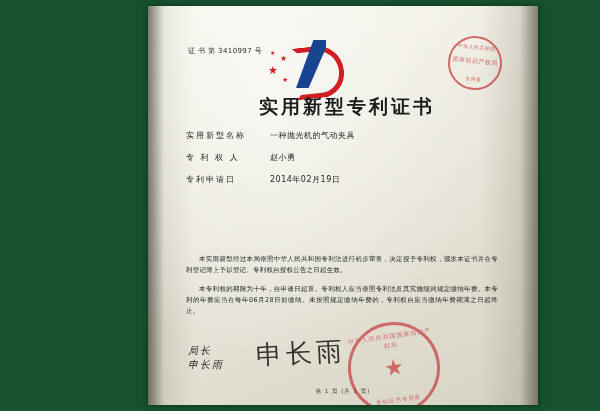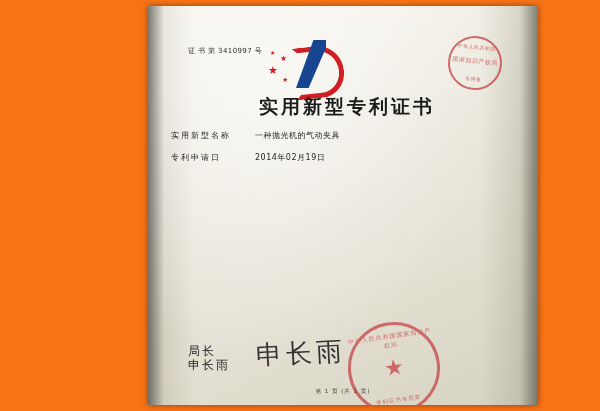--- a/index.html
+++ b/index.html
@@ -2,21 +2,21 @@
 <html><head>
 <meta charset="utf-8">
 <style>
   html,body{margin:0;padding:0;background:#6b6b67;}
   body{
     width:600px;height:411px;overflow:hidden;
     font-family:"DejaVu Sans","Liberation Sans",sans-serif;
   }
   #page{
     position:relative;width:600px;height:411px;
-    background:#f97316;
+    background:#14532d;
   }
   
   .sheet{
     position:absolute;left:148px;top:6px;width:390px;height:399px;
     background:linear-gradient(115deg,#f2efe2 0%,#efece0 40%,#e9e6d8 70%,#e2dfd0 100%);
     box-shadow:0 0 6px rgba(0,0,0,.45);
     overflow:hidden;
   }
   
   .sheet:before{
@@ -68,38 +68,38 @@
   .logo .s2{left:14px;top:14px;font-size:8px;}
   .logo .s3{left:16px;top:36px;font-size:7px;}
   .logo .s4{left:4px;top:8px;font-size:6px;}
 
   .title{
     position:absolute;left:8px;right:0;top:88px;text-align:center;
     font-family:"DejaVu Sans","Liberation Sans",sans-serif;
     font-size:19px;font-weight:bold;color:#1b1b1b;letter-spacing:3px;
   }
 
-  .fields{position:absolute;left:23px;top:124px;width:300px;}
+  .fields{position:absolute;left:38px;top:124px;width:300px;}
   .field{
     display:block;font-size:8px;color:#1f1f1f;margin-bottom:11px;
     letter-spacing:.5px;white-space:nowrap;
   }
   .field .k{display:inline-block;min-width:84px;letter-spacing:2px;}
   .field .v{display:inline-block;}
 
   .body-text{
     position:absolute;left:38px;top:248px;width:312px;
     font-size:6.5px;line-height:11px;color:#232323;text-align:justify;
     letter-spacing:.2px;
   }
   .body-text p{margin:0 0 8px 0;text-indent:13px;}
 
   .sign-block{
-    position:absolute;left:40px;top:338px;font-size:12px;color:#1f1f1f;
-    letter-spacing:2px;line-height:14px;
+    position:absolute;left:40px;top:338px;font-size:10px;color:#1f1f1f;
+    letter-spacing:2px;line-height:14px;font-style:italic;
   }
   .hand-sign{
     position:absolute;left:108px;top:330px;
     font-family:"DejaVu Serif","Liberation Serif",serif;
     font-size:26px;color:#1a1a1a;letter-spacing:4px;
     transform:rotate(-3deg);opacity:.88;
   }
 
   
   .seal{
@@ -160,25 +160,30 @@
       <div class="sm-b">专用章</div>
     </div>
 
     <div class="title">实用新型专利证书</div>
 
     <div class="fields">
       <div class="field">
         <span class="k">实用新型名称</span><span class="v">一种抛光机的气动夹具</span>
       </div>
       <div class="field">
+        <span class="k">专 利 权 人</span><span class="v">赵小勇</span>
+      </div>
+      <div class="field">
         <span class="k">专利申请日</span><span class="v">2014年02月19日</span>
       </div>
     </div>
 
     <div class="body-text">
+      <p>本实用新型经过本局依照中华人民共和国专利法进行初步审查，决定授予专利权，颁发本证书并在专利登记簿上予以登记。专利权自授权公告之日起生效。</p>
+      <p>本专利权的期限为十年，自申请日起算。专利权人应当依照专利法及其实施细则规定缴纳年费。本专利的年费应当在每年06月28日前缴纳。未按照规定缴纳年费的，专利权自应当缴纳年费期满之日起终止。</p>
     </div>
 
     <div class="sign-block">
       <div>局长</div>
       <div>申长雨</div>
     </div>
     <div class="hand-sign">申长雨</div>
 
     <div class="seal">
       <div class="arc">中华人民共和国国家知识产权局</div>

